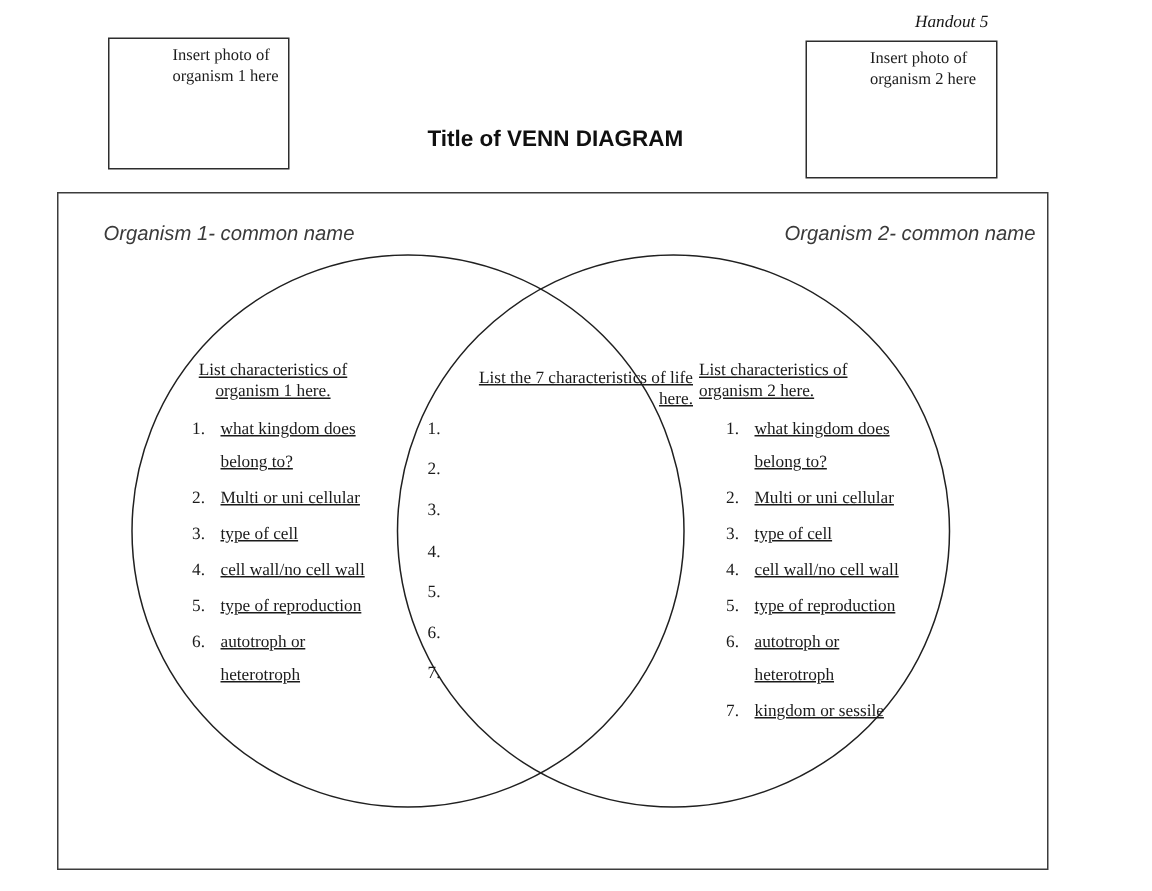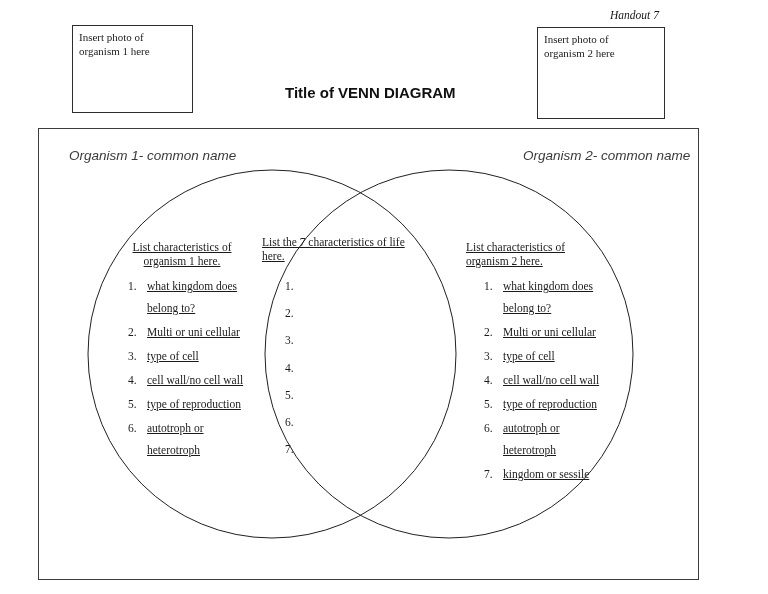--- a/index.html
+++ b/index.html
@@ -16,20 +16,21 @@
   .handout {
     top: 8px; left: 610px; width: 60px;
     font: italic 11.5px/14px "Liberation Serif", serif;
     color: #161616;
   }
 
   .photo-box {
     box-sizing: border-box;
     border: 1px solid #2d2d2d;
     background: #ffffff;
+    padding-left: 36px;
   }
   .photo-box-left  { left: 72px;  top: 25px; width: 121px; height: 88px; }
   .photo-box-right { left: 537px; top: 27px; width: 128px; height: 92px; }
   .photo-box-text {
     padding: 4px 5px 0 6px;
     font: 11px/14px "Liberation Serif", serif;
     color: #1c1c1c;
     white-space: pre;
   }
 
@@ -56,21 +57,21 @@
   .org-header-1 { left: 69px;  top: 148px; font-style: italic; }
   .org-header-2 { left: 523px; top: 148px; font-style: italic; }
 
   .circle-heading {
     font: 11.5px/13.5px "Liberation Serif", serif;
     color: #1b1b1b;
     white-space: pre;
     text-decoration: underline;
   }
   .heading-left  { left: 102px; top: 241px; width: 160px; text-align: center; }
-  .heading-mid   { left: 262px; top: 236px; width: 200px; text-align: left; }
+  .heading-mid   { left: 262px; top: 246px; width: 200px; text-align: right; }
   .heading-right { left: 466px; top: 241px; width: 160px; text-align: left; }
 
   .char-list {
     font: 11.5px/22px "Liberation Serif", serif;
     color: #1b1b1b;
   }
   .list-left  { left: 128px; top: 275px; width: 170px; }
   .list-right { left: 484px; top: 275px; width: 170px; }
   .list-item  { display: flex; margin-bottom: 2px; }
   .item-num   { width: 19px; flex: 0 0 19px; }
@@ -79,21 +80,21 @@
   .mid-numbers {
     left: 285px; top: 273px;
     font: 11.5px "Liberation Serif", serif;
     color: #1b1b1b;
   }
   .mid-num { display: block; line-height: 27.2px; height: 27.2px; }
 </style>
 </head>
 <body>
 
-<div class="abs handout">Handout 7</div>
+<div class="abs handout">Handout 5</div>
 
 <div class="abs photo-box photo-box-left">
   <div class="photo-box-text">Insert photo of
 organism 1 here</div>
 </div>
 <div class="abs photo-box photo-box-right">
   <div class="photo-box-text">Insert photo of
 organism 2 here</div>
 </div>
 

